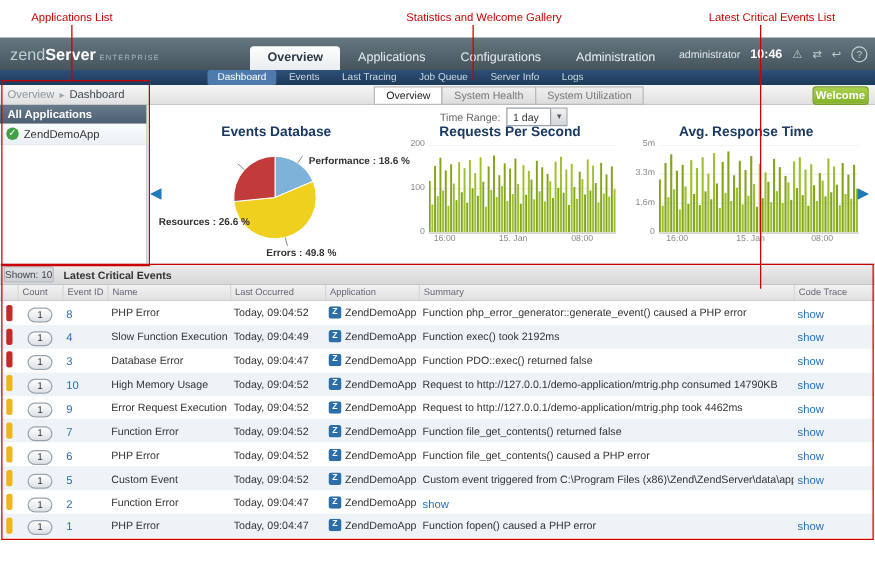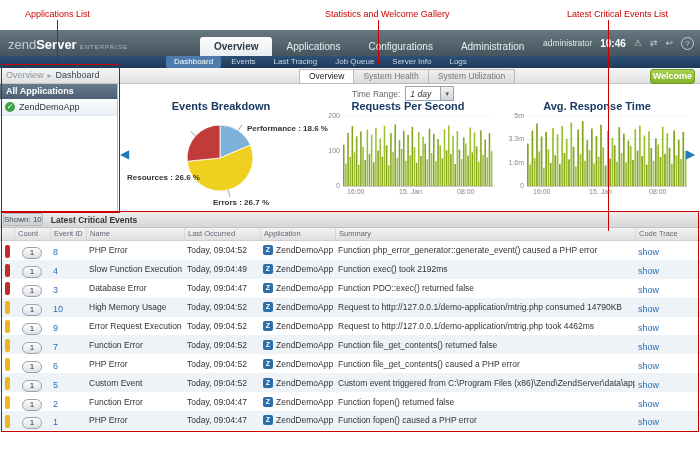--- a/index.html
+++ b/index.html
@@ -54,21 +54,21 @@
   .app-item{height:16px;display:flex;align-items:center;gap:4px;padding:0 5px;font-size:9px;
             color:#333;background:linear-gradient(#fafcfd,#eaf0f5);border-bottom:1px solid #e3e9ee;}
   .check-icon{width:10px;height:10px;border-radius:50%;background:#43a047;color:#fff;
               font-size:8px;line-height:10px;text-align:center;flex:0 0 auto;}
   
   .gallery{position:absolute;left:119px;top:84px;width:581px;height:127px;background:#fff;}
   .time-range{position:absolute;left:233px;top:2px;display:flex;align-items:center;gap:5px;}
   .tr-label{font-size:8.5px;color:#666;}
   .tr-select{display:flex;align-items:center;border:1px solid #9aa2aa;background:#fff;
              height:13px;font-size:8.5px;color:#333;}
-  .tr-value{padding:0 4px;min-width:26px;font-style:italic;}
+  .tr-value{padding:0 4px;min-width:26px;}
   .tr-arrow{width:12px;height:13px;background:linear-gradient(#f2f2f2,#d2d6da);
             border-left:1px solid #9aa2aa;font-size:7px;line-height:13px;text-align:center;color:#555;}
   .chart-block{position:absolute;top:16px;height:110px;}
   .cb-pie{left:6px;width:192px;}
   .cb-rps{left:198px;width:182px;}
   .cb-art{left:382px;width:192px;}
   .chart-title{text-align:center;font-size:11px;font-weight:bold;color:#1b3a63;}
   .pie-svg{position:absolute;left:0;top:12px;}
   .pie-callout{position:absolute;font-size:8px;font-weight:bold;color:#333;white-space:nowrap;}
   .pc-res{left:2px;top:30px;margin-top:43px;}
@@ -177,32 +177,32 @@
 <div class="gallery">
   <div class="time-range">
     <span class="tr-label">Time Range:</span>
     <span class="tr-select">
       <span class="tr-value">1 day</span>
       <span class="tr-arrow">▾</span>
     </span>
   </div>
 
   <div class="chart-block cb-pie">
-    <div class="chart-title">Events Breakdown</div>
+    <div class="chart-title">Events Database</div>
     <svg class="pie-svg" width="192" height="92">
         <path d="M95,46 L95.00,13.00 A33,33 0 0 1 125.35,33.05 Z" fill="#7fb2d9" stroke="#fff" stroke-width="0.8"></path>
         <line x1="113.18824308322012" y1="18.464789567797098" x2="117.04635525238803" y2="12.623987354905573" stroke="#777" stroke-width="0.7"></line>
         <path d="M95,46 L125.35,33.05 A33,33 0 1 1 62.16,49.26 Z" fill="#f0d01e" stroke="#fff" stroke-width="0.8"></path>
         <line x1="103.19874080358173" y1="77.9653038345592" x2="104.93786764070512" y2="84.74582282976871" stroke="#777" stroke-width="0.7"></line>
         <path d="M95,46 L62.16,49.26 A33,33 0 0 1 95.00,13.00 Z" fill="#c23b3b" stroke="#fff" stroke-width="0.8"></path>
         <line x1="70.54100697946478" y1="23.846949184786993" x2="65.35273573268458" y2="19.147817193681206" stroke="#777" stroke-width="0.7"></line>
       </svg>
     <span class="pie-callout pc-res">Resources : 26.6 %</span>
     <span class="pie-callout pc-perf">Performance : 18.6 %</span>
-    <span class="pie-callout pc-err">Errors : 26.7 %</span>
+    <span class="pie-callout pc-err">Errors : 49.8 %</span>
   </div>
 
   <div class="chart-block cb-rps">
     <div class="chart-title">Requests Per Second</div>
     <span class="ytick" style="top:12px">200</span>
     <span class="ytick" style="top:47px">100</span>
     <span class="ytick" style="top:82px">0</span>
     <div class="plot">
       <svg width="150" height="70">
           <line x1="0" y1="0" x2="150" y2="0" stroke="#e2e2e2" stroke-width="0.6"></line>
@@ -510,21 +510,20 @@
   <div class="ev-row">
     <div class="cell-c"><span class="sev-bar" style="background: rgb(239, 181, 30);"></span></div>
     <div class="cell-c"><span class="count-badge">1</span></div>
     <div><a class="id-link">2</a></div>
     <div class="ev-name">Function Error</div>
     <div class="ev-occ">Today, 09:04:47</div>
     <div class="ev-app">
       <span class="zend-icon">Z</span>
       <span>ZendDemoApp</span>
     </div>
-    <div class="ev-sum">Function fopen() returned false</div>
     <div><a class="trace-link">show</a></div>
   </div>
 
   <div class="ev-row alt">
     <div class="cell-c"><span class="sev-bar" style="background: rgb(239, 181, 30);"></span></div>
     <div class="cell-c"><span class="count-badge">1</span></div>
     <div><a class="id-link">1</a></div>
     <div class="ev-name">PHP Error</div>
     <div class="ev-occ">Today, 09:04:47</div>
     <div class="ev-app">

